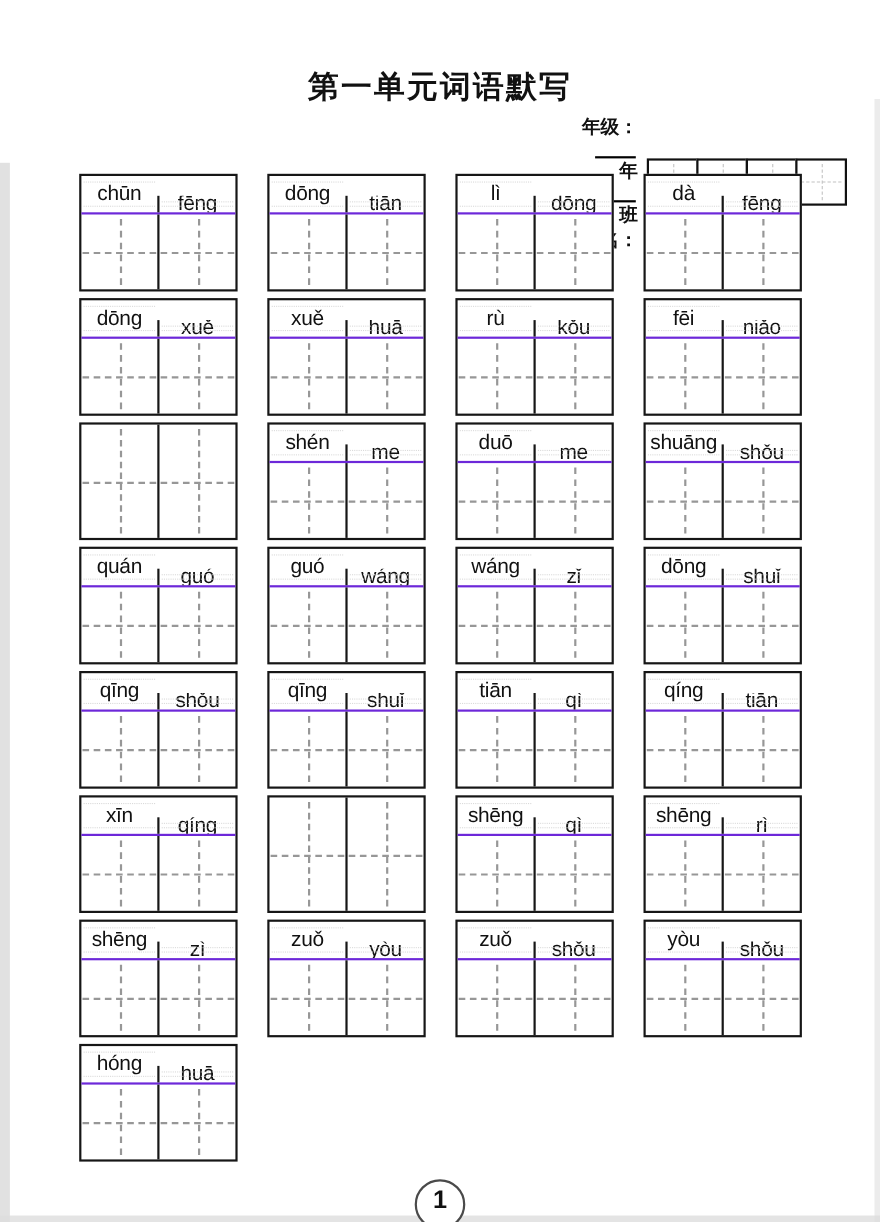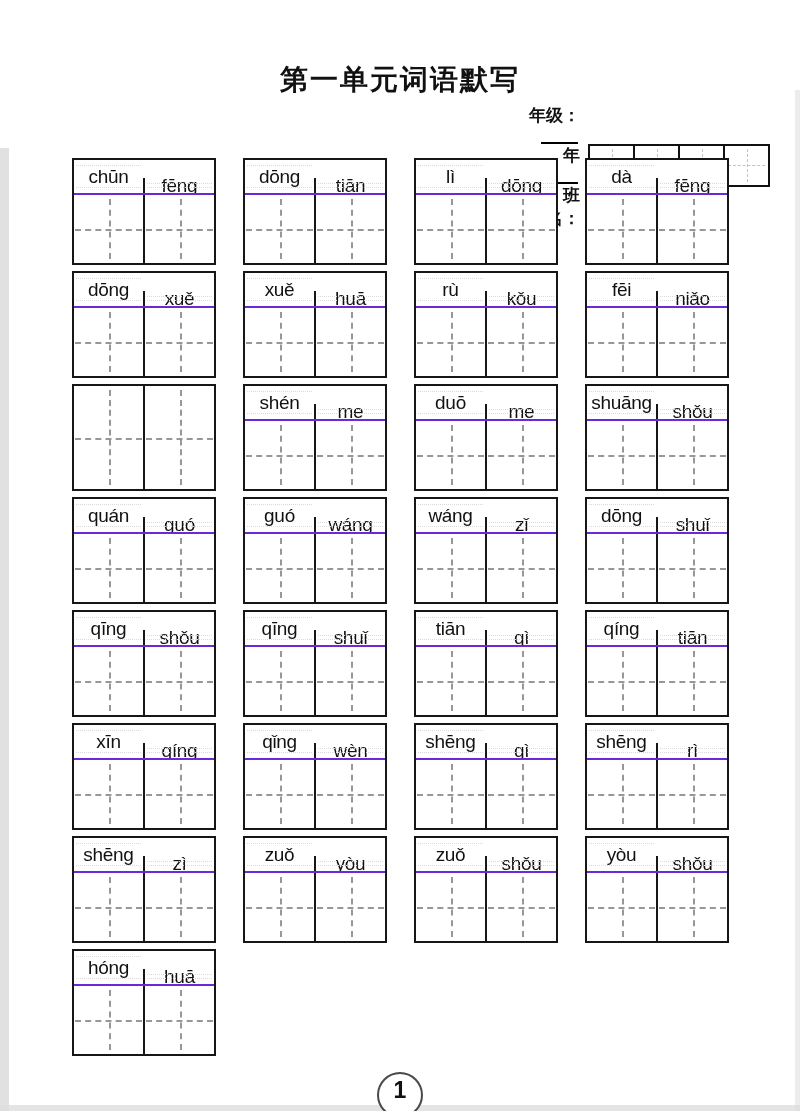--- a/index.html
+++ b/index.html
@@ -300,24 +300,20 @@
       <div class="pinyin-cell">xīn</div>
       <div class="pinyin-cell">qíng</div>
     </div>
     <div class="write-row">
       <div class="write-cell"></div>
       <div class="write-cell"></div>
     </div>
   </div>
 
   <div class="card">
-    <div class="pinyin-row">
-      <div class="pinyin-cell">qǐng</div>
-      <div class="pinyin-cell">wèn</div>
-    </div>
     <div class="write-row">
       <div class="write-cell"></div>
       <div class="write-cell"></div>
     </div>
   </div>
 
   <div class="card">
     <div class="pinyin-row">
       <div class="pinyin-cell">shēng</div>
       <div class="pinyin-cell">qì</div>

